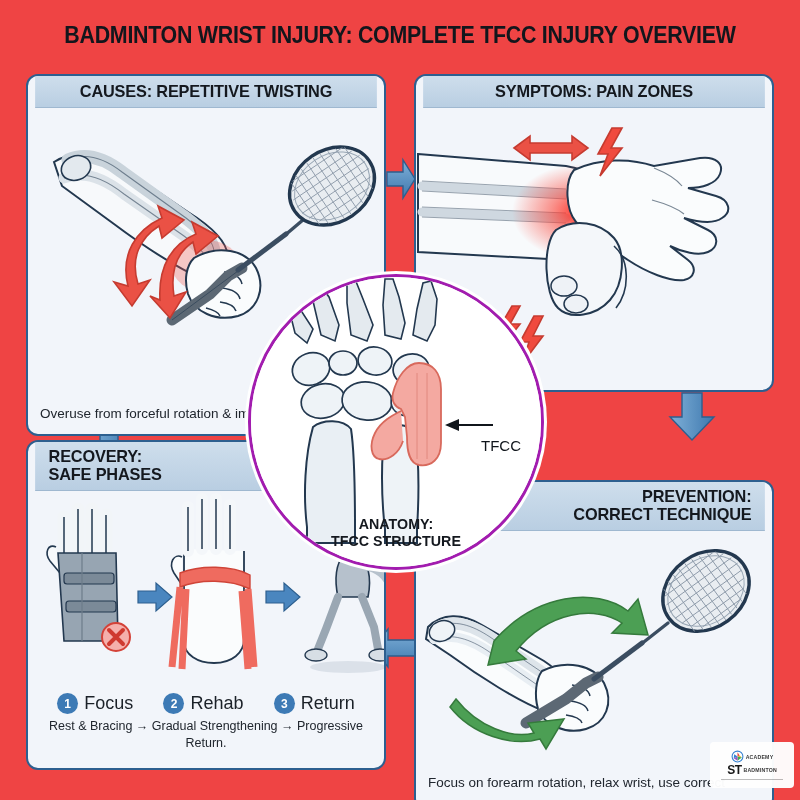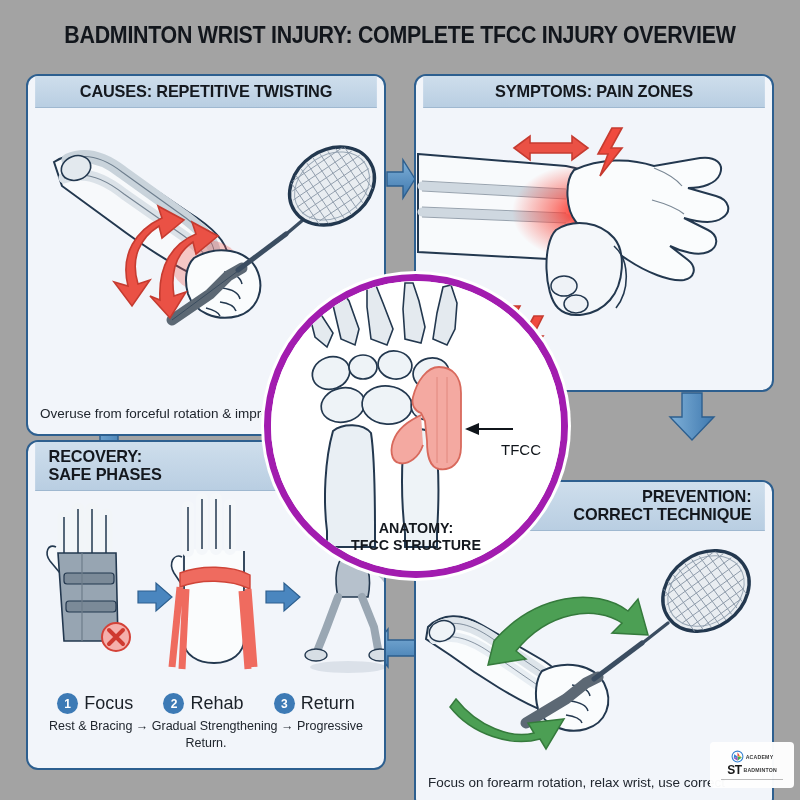--- a/index.html
+++ b/index.html
@@ -2,21 +2,21 @@
 <html><head>
 <meta charset="utf-8">
 <style>
   html,body{margin:0;padding:0;}
   body{
     width:800px;height:800px;
     background:#ffffff;
     font-family:"Liberation Sans", sans-serif;
     overflow:hidden;
   }
-  .canvas{position:relative;width:800px;height:800px;background:#a3a3a3;}
+  .canvas{position:relative;width:800px;height:800px;background:#ef4444;}
 
   
   .title{
     position:absolute;left:0;top:22px;width:800px;text-align:center;
     font-size:23px;font-weight:bold;letter-spacing:-0.3px;
     color:#12161c;font-family:"Liberation Sans", sans-serif;
     transform:scaleX(0.93);transform-origin:center top;
   }
 
   
@@ -59,24 +59,24 @@
   #p-symptoms   {left:414px;top:74px;  width:360px;height:318px;}
   #p-recovery   {left:26px; top:440px; width:360px;height:330px;}
   #p-prevention {left:414px;top:440px; width:360px;height:330px;margin-top:40px;}
 
   
   .conn{position:absolute;}
   .conn svg{display:block;}
 
   
   .center-circle{
-    position:absolute;left:264px;top:274px;width:290px;height:290px;
+    position:absolute;left:248px;top:274px;width:290px;height:290px;
     border-radius:50%;
     background:#ffffff;
-    border:7px solid #a21caf;
+    border:3px solid #a21caf;
     box-shadow:0 0 0 3px #ffffff;
     overflow:hidden;
     z-index:5;
   }
   .center-label{
     position:absolute;left:0;right:0;bottom:18px;text-align:center;
     font-weight:bold;font-size:15px;color:#14181e;line-height:1.15;
     transform:scaleX(0.95);
     z-index:6;
   }

